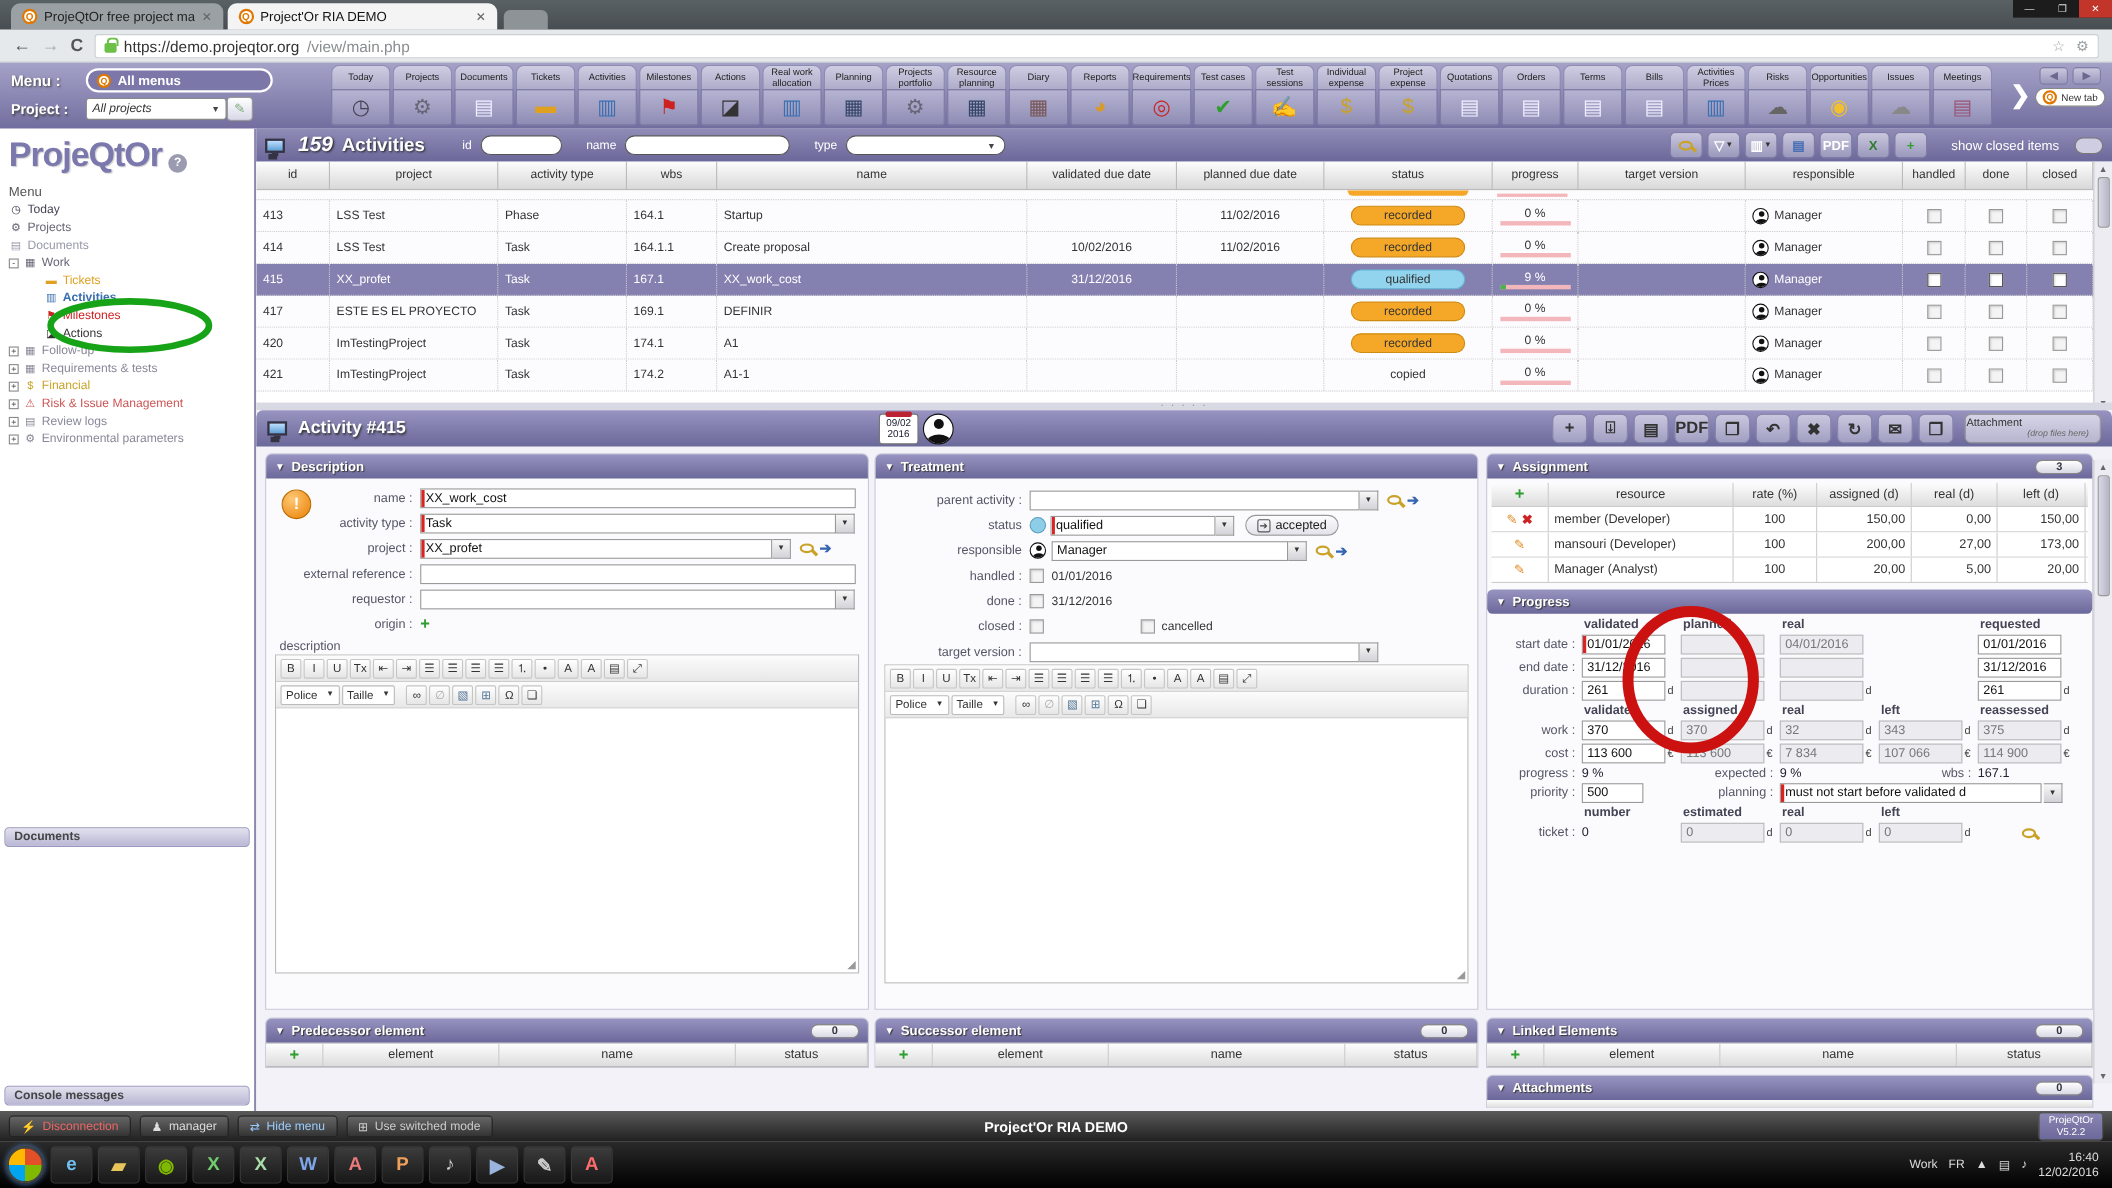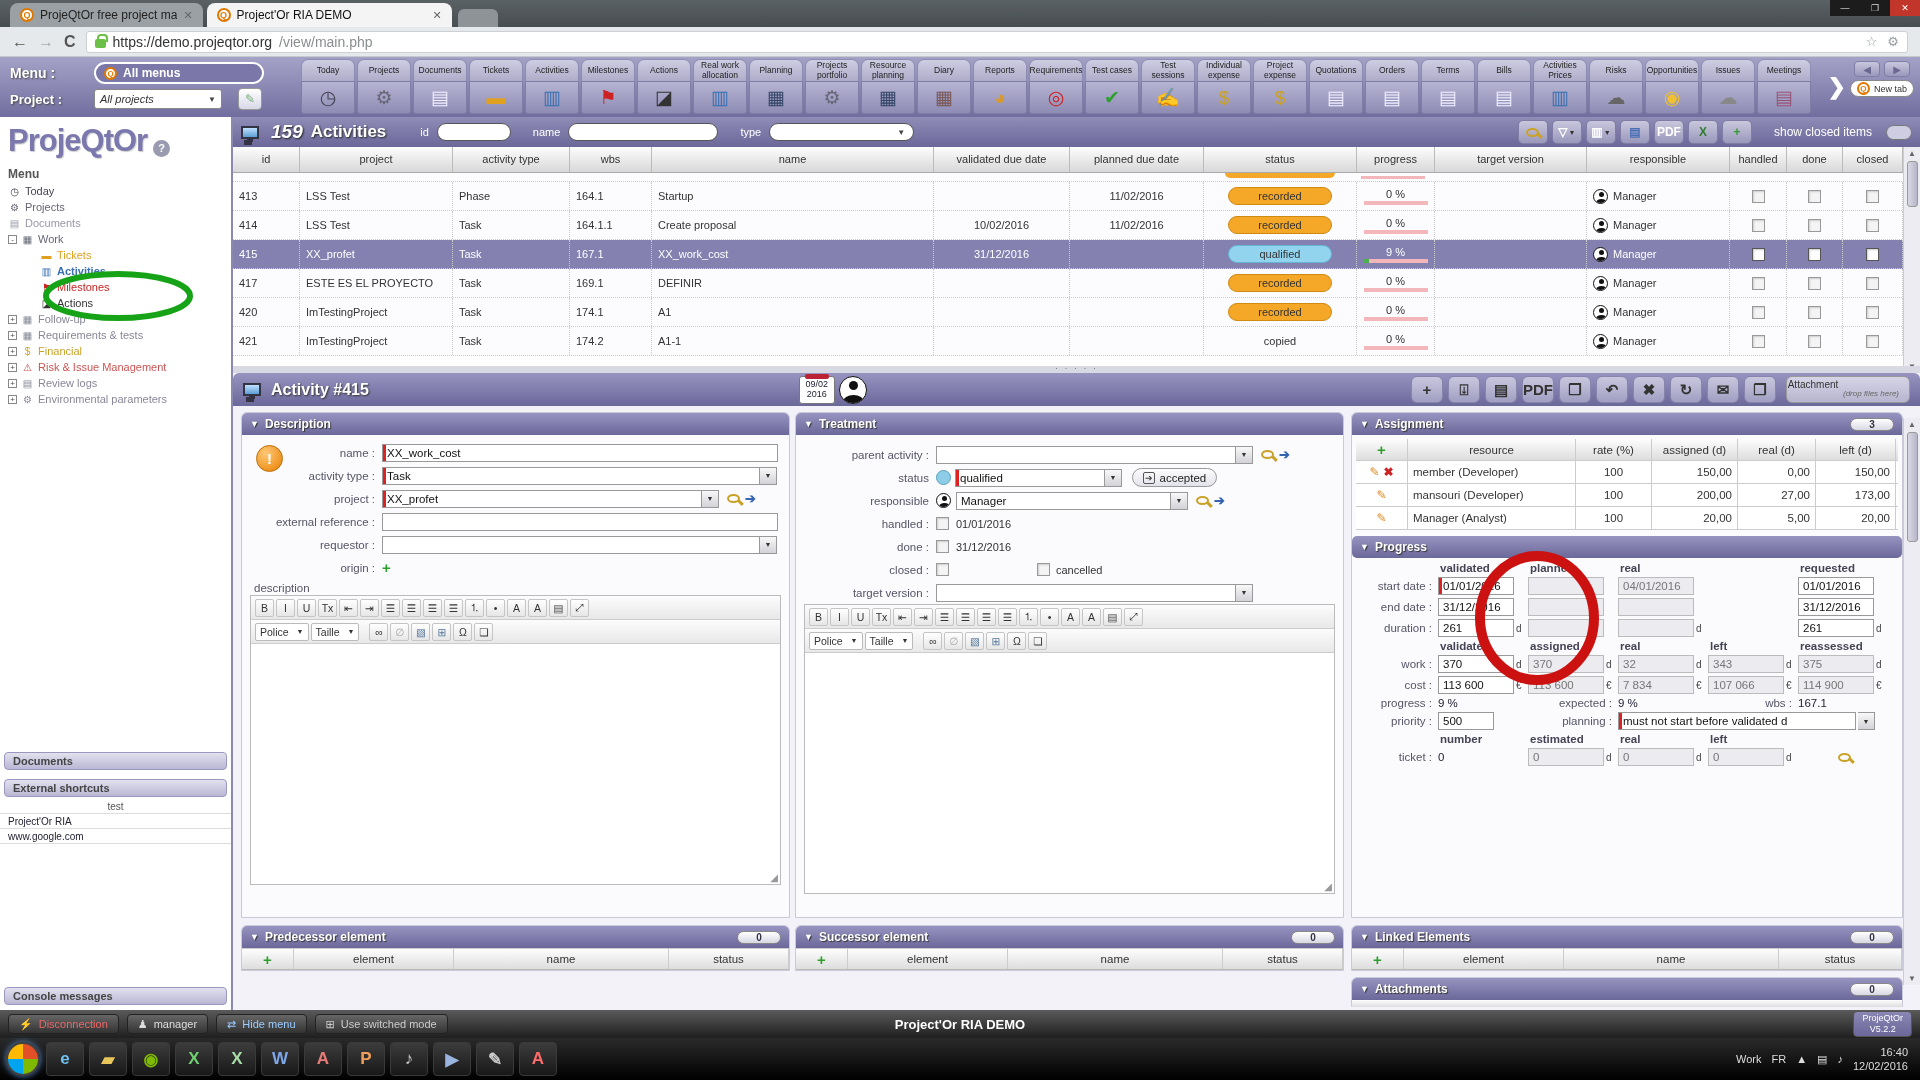--- a/index.html
+++ b/index.html
@@ -22,42 +22,42 @@
 .navarr.dim{color:#aaa}
 .urlbox{flex:1;height:22px;background:#fff;border:1px solid #cdd0d3;border-radius:3px;display:flex;align-items:center;gap:7px;padding:0 8px;font-size:14px}
 .lock{width:11px;height:9px;background:#6cbf47;border-radius:2px;position:relative;margin-top:3px}
 .lock::before{content:"";position:absolute;top:-5px;left:2px;width:7px;height:6px;border:2px solid #6cbf47;border-bottom:none;border-radius:4px 4px 0 0}
 .urlhost{color:#333}
 .urlpath{color:#8a8d90}
 .urlicons{color:#9aa0a4;font-size:13px;display:flex;gap:10px}
 
 .appheader{left:0;top:57px;width:1920px;height:60px;background:linear-gradient(#a5a2c8,#716e9f);display:flex}
 .menublock{width:300px;padding:5px 0 0 10px}
-.mrow{display:flex;align-items:center;gap:16px;margin-bottom:4px}
+.mrow{display:flex;align-items:center;gap:0;margin-bottom:4px}
 .mlabel{color:#fff;font-weight:bold;font-size:14px;text-shadow:1px 1px 2px #444;width:68px}
 .menupill{width:170px;height:22px;border:2px solid #fff;border-radius:12px;background:#7b78a9;display:flex;align-items:center;gap:6px;padding:0 8px;color:#fff;font-weight:bold;font-size:12px}
 .qmini{width:13px;height:13px;border-radius:50%;border:2px solid #e07800;background:#fff;color:#e07800;font-size:8px;font-weight:bold;display:flex;align-items:center;justify-content:center}
 .projsel{width:128px;height:20px;background:#fff;border:1px solid #888;border-radius:3px;display:flex;align-items:center;font-style:italic;padding:0 5px;color:#333}
 .projsel .caret{margin-left:auto;font-size:8px;color:#444}
 .pencilbtn{width:24px;height:22px;background:linear-gradient(#fff,#d8d8e8);border:1px solid #999;border-radius:4px;display:flex;align-items:center;justify-content:center;color:#7a7;font-size:12px}
 .tabsrail{flex:1;display:flex;align-items:flex-start;padding-top:2px;overflow:hidden}
 .ttab{width:56px;flex:0 0 56px;text-align:center}
 .ttab .tlbl{margin:0 1px;background:linear-gradient(#cfcde2,#aeacc9);border:1px solid #8e8cb2;border-bottom:none;border-radius:7px 7px 0 0;font-size:8.5px;line-height:1.15;height:22px;display:flex;align-items:center;justify-content:center;color:#222;padding:0 1px;overflow:hidden}
 .ttab .tico{height:33px;display:flex;align-items:center;justify-content:center;font-size:19px;background:linear-gradient(#b6b4d2,#8f8cb5);border:1px solid #7f7da5;margin:0 1px;border-radius:0 0 3px 3px}
 .railend{display:flex;flex-direction:column;gap:3px;padding:4px 6px 0 2px;align-items:center}
 .chev{color:#fff;font-size:22px;font-weight:bold;margin-right:2px;align-self:center}
 .histarr{display:flex;gap:4px}
 .histbtn{width:26px;height:16px;background:linear-gradient(#c9c7dd,#9a98bc);border:1px solid #807ea6;border-radius:4px;color:#6a6890;font-size:10px;display:flex;align-items:center;justify-content:center}
 .newtabbtn{height:17px;background:#fff;border:1px solid #888;border-radius:9px;display:flex;align-items:center;gap:4px;font-size:9px;padding:0 6px;color:#333;white-space:nowrap}
 
 .sidebar{left:0;top:117px;width:233px;height:893px;background:#fff;border-right:2px solid #8a88ae}
 .logo{padding:6px 8px;display:flex;align-items:center;gap:6px}
 .logotx{font-size:31px;font-weight:bold;color:#7b78ad;letter-spacing:-1px;text-shadow:1px 1px 1px #ccc}
 .help{width:17px;height:17px;border-radius:50%;background:#9a9ab0;color:#fff;font-size:11px;font-weight:bold;display:flex;align-items:center;justify-content:center;margin-top:14px}
-.menuhdr{font-size:12px;font-weight:bold;color:#555;padding:2px 8px}
+.menuhdr{font-size:12px;font-weight:normal;color:#555;padding:2px 8px}
 .treeitem{display:flex;align-items:center;gap:4px;height:16px;padding-left:8px;font-size:11px;color:#222}
 .treeitem.lvl2{padding-left:40px}
 .treeitem .expb{width:9px;height:9px;border:1px solid #888;background:#fff;font-size:8px;line-height:7px;text-align:center;color:#444;flex:0 0 9px}
 .treeitem .tig{font-size:10px;width:13px;text-align:center}
 .treeitem.sel .tlab{font-weight:bold}
 .sidebar-bar{height:18px;margin:2px 4px;background:linear-gradient(#e2e1ee,#b9b7d4);border:1px solid #9a98bf;border-radius:4px;display:flex;align-items:center;padding:0 8px;font-size:11px;font-weight:bold;color:#444}
 .shortrow{height:15px;border-bottom:1px solid #ddd;font-size:10px;display:flex;align-items:center;padding:0 8px;color:#223}
 .shortrow.center{justify-content:center;color:#555}
 
 .listbar{left:233px;top:117px;width:1687px;height:30px;background:linear-gradient(#8f8cb7,#6b689a);display:flex;align-items:center;color:#fff;padding:0 8px;gap:8px}
@@ -533,37 +533,20 @@
       <div class="treeitem" style="color: rgb(136, 136, 153);">
         <span class="expb">+</span>
 
         <span class="tig">⚙</span>
         <span class="tlab">Environmental parameters</span>
       </div>
     </div>
   <div class="abs" style="left:0;top:633px;width:231px">
     <div class="sidebar-bar">Documents</div>
   </div>
-  <div class="abs" style="left:0;top:660px;width:231px">
-    <div class="sidebar-bar">External shortcuts</div>
-    <div>
-
-        <div class="shortrow center">
-          <span>test</span>
-        </div>
-
-        <div class="shortrow">
-          <span>Project'Or RIA</span>
-        </div>
-
-        <div class="shortrow">
-          <span>www.google.com</span>
-        </div>
-      </div>
-  </div>
   <div class="abs" style="left:0;top:868px;width:231px">
     <div class="sidebar-bar">Console messages</div>
   </div>
 </div>
 
 <div class="abs listbar">
   <span class="mon"></span>
   <span class="count">159</span>
   <span class="listtitle">Activities</span>
   <span class="flab2">id</span>

